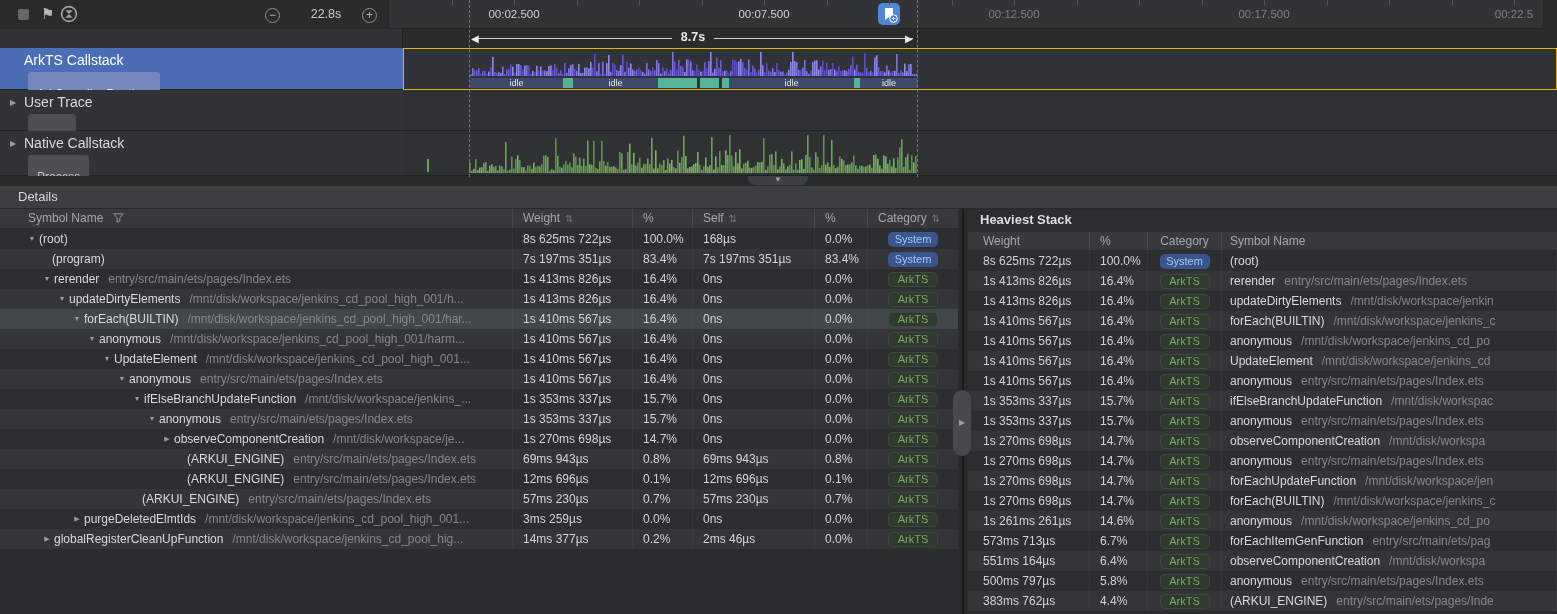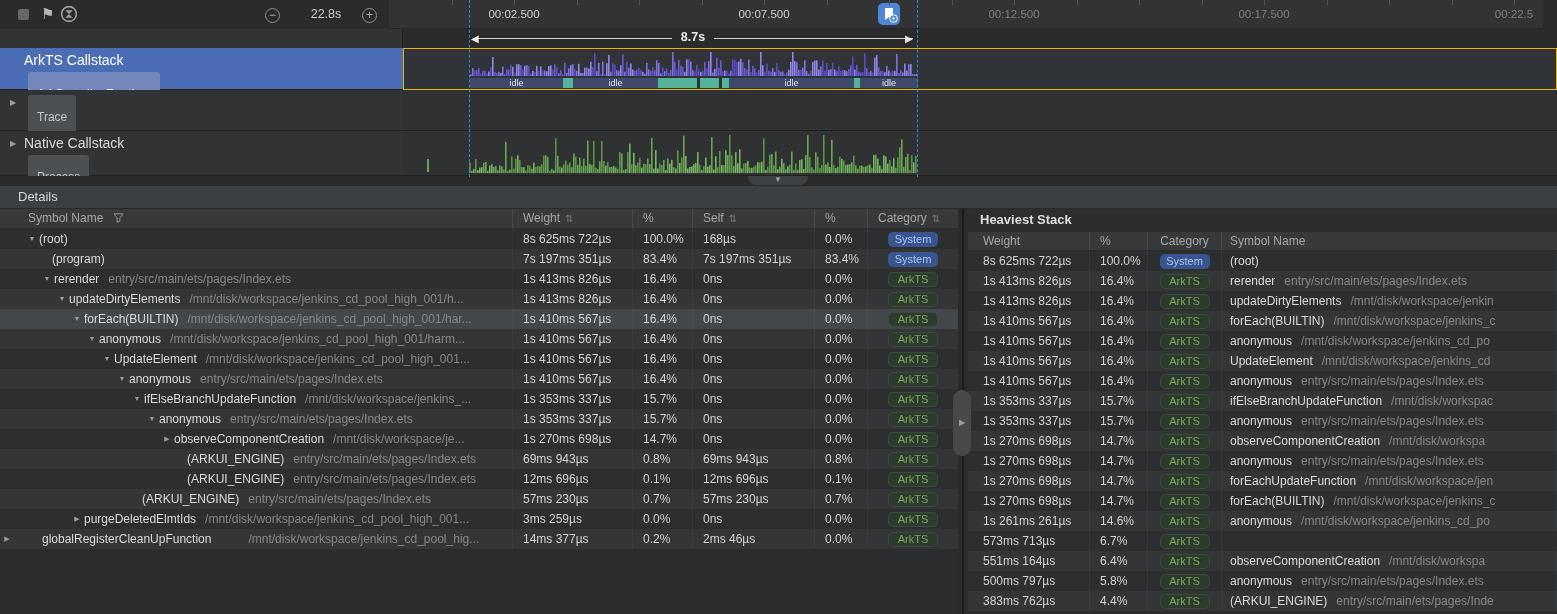--- a/index.html
+++ b/index.html
@@ -117,20 +117,21 @@
         <div class="abs circ-btn" style="left:265px;top:8px;">−</div>
         <div id="total-dur" class="abs">22.8s</div>
         <div class="abs circ-btn" style="left:362px;top:8px;">+</div>
       </div>
       <div class="track-head sel abs" style="top:48px;height:42px;">
         <div class="track-title">ArkTS Callstack</div>
         <span class="track-badge">ArkCompiler Runtime</span>
       </div>
       <div class="track-head abs" style="top:90px;height:41px;">
         <span class="tw-expand">▶</span>
+        <div class="track-title">User Trace</div>
         <span class="track-badge">Trace</span>
       </div>
       <div class="track-head abs" style="top:131px;height:45px;">
         <span class="tw-expand">▶</span>
         <div class="track-title">Native Callstack</div>
         <span class="track-badge">Process</span>
       </div>
     </div>
 
     <div id="ruler" class="abs">
@@ -846,21 +847,21 @@
             <span class="fn">purgeDeletedElmtIds</span>
             <span class="path">/mnt/disk/workspace/jenkins_cd_pool_high_001...</span>
           </div>
           <div class="cell num">3ms 259µs</div>
           <div class="cell num">0.0%</div>
           <div class="cell num">0ns</div>
           <div class="cell num">0.0%</div>
           <div class="cell cat"><span class="badge arkts">ArkTS</span></div>
         </div>
         <div class="trow alt">
-          <div class="cell name" style=" gap: 28px;">
+          <div class="cell name" style="padding-left: 40px;">
             <span class="tw">▶</span>
             <span class="fn">globalRegisterCleanUpFunction</span>
             <span class="path">/mnt/disk/workspace/jenkins_cd_pool_hig...</span>
           </div>
           <div class="cell num">14ms 377µs</div>
           <div class="cell num">0.2%</div>
           <div class="cell num">2ms 46µs</div>
           <div class="cell num">0.0%</div>
           <div class="cell cat"><span class="badge arkts">ArkTS</span></div>
         </div>
@@ -1001,20 +1002,24 @@
             <div class="cell cat"><span class="badge arkts">ArkTS</span></div>
             <div class="cell name">
               <span class="fn">anonymous</span>
               <span class="path">/mnt/disk/workspace/jenkins_cd_po</span>
             </div>
           </div>
           <div class="hrow">
             <div class="cell num">573ms 713µs</div>
             <div class="cell pc">6.7%</div>
             <div class="cell cat"><span class="badge arkts">ArkTS</span></div>
+            <div class="cell name">
+              <span class="fn">forEachItemGenFunction</span>
+              <span class="path">entry/src/main/ets/pag</span>
+            </div>
           </div>
           <div class="hrow alt">
             <div class="cell num">551ms 164µs</div>
             <div class="cell pc">6.4%</div>
             <div class="cell cat"><span class="badge arkts">ArkTS</span></div>
             <div class="cell name">
               <span class="fn">observeComponentCreation</span>
               <span class="path">/mnt/disk/workspa</span>
             </div>
           </div>

